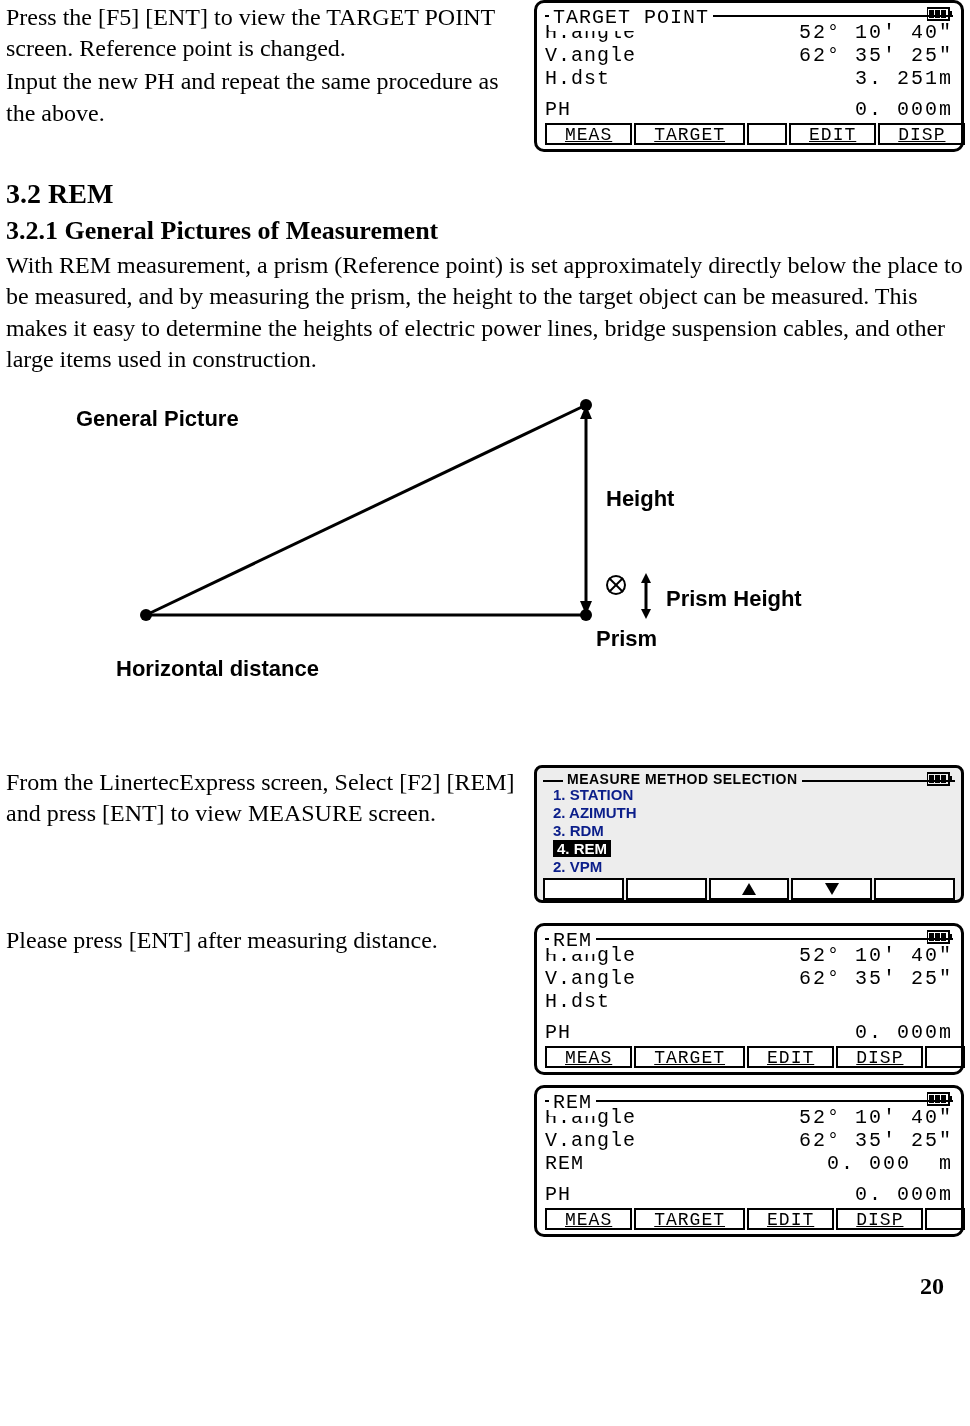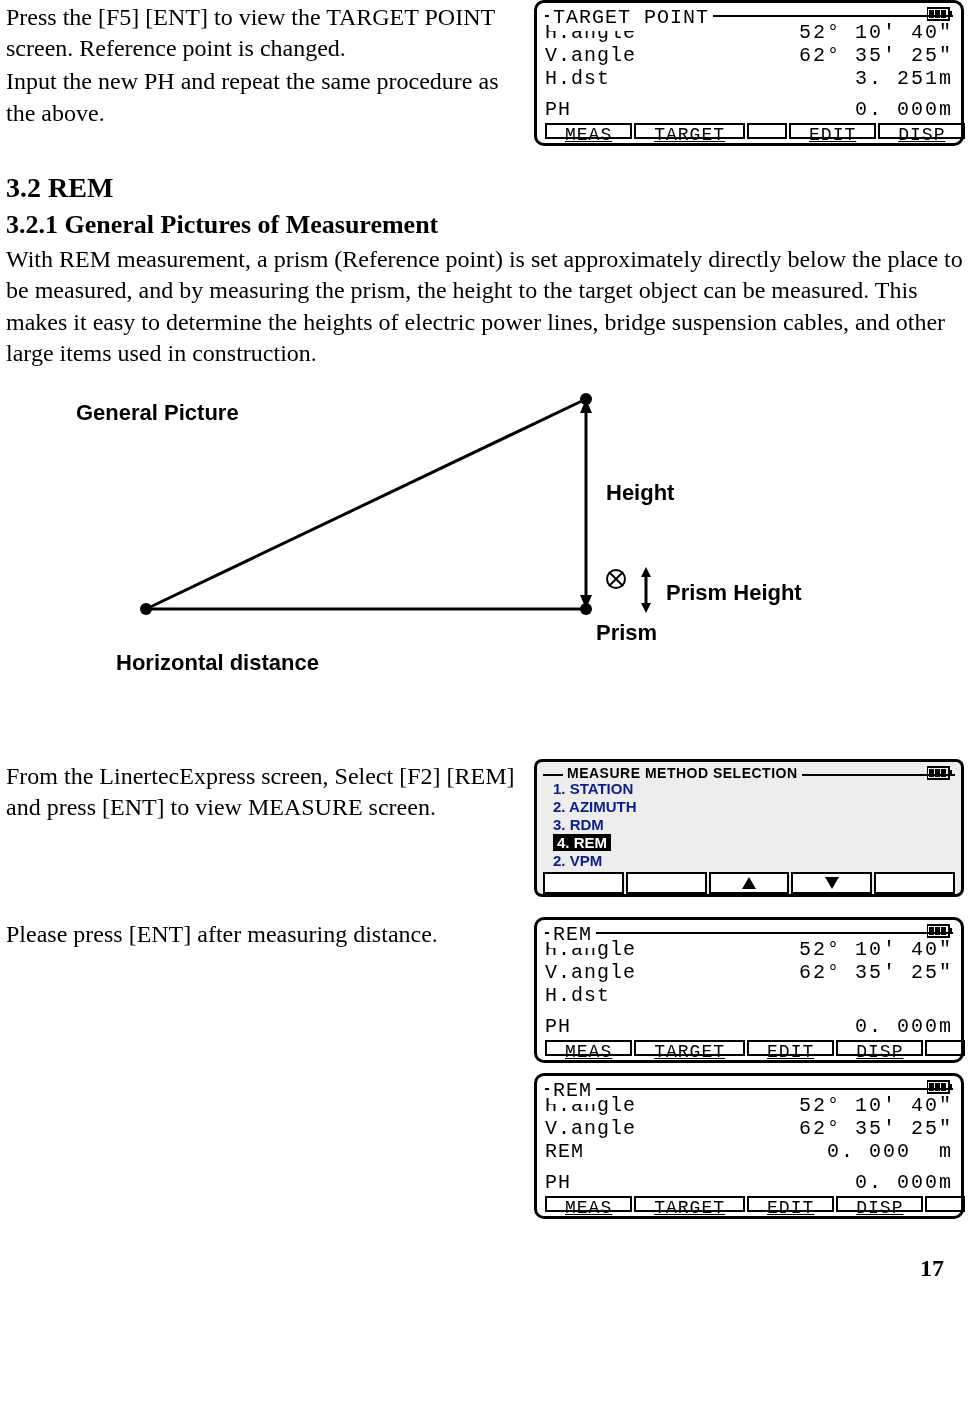--- a/index.html
+++ b/index.html
@@ -38,21 +38,21 @@
       letter-spacing: 1px;
       white-space: nowrap;
     }
     .lcd-row { display: flex; justify-content: space-between; white-space: pre; line-height: 1.15; }
     .lcd-label { letter-spacing: 1px; }
     .lcd-value { letter-spacing: 2px; text-align: right; }
     .lcd-gap { height: 8px; }
     .softkeys { display: flex; gap: 2px; margin-top: 2px; }
     .softkey {
       flex: 1; border: 2px solid #000; text-align: center;
-      font-size: 18px; padding: 0 18px; height: 16px; line-height: 20px;
+      font-size: 18px; padding: 0 18px; height: 22px; line-height: 20px;
       letter-spacing: 1px; text-decoration: underline;
     }
     .softkey.blank { text-decoration: none; }
     .battery-icon {
       position: absolute; right: 8px; top: 4px; width: 26px; height: 14px;
     }
     h2.sect { font-size: 28px; font-weight: bold; margin-top: 14px; }
     h3.subsect { font-size: 26px; font-weight: bold; margin-top: 2px; }
     .body-text { font-size: 24px; margin-top: 2px; }
     .diagram-block { margin-top: 10px; margin-bottom: 50px; height: 300px; position: relative; }
@@ -232,13 +232,13 @@
         <div class="softkey">MEAS</div>
         <div class="softkey">TARGET</div>
         <div class="softkey">EDIT</div>
         <div class="softkey">DISP</div>
         <div class="softkey blank"></div>
       </div>
     </div>
   </div>
 </div>
 
-<div class="page-num">17</div>
+<div class="page-num">20</div>
 
 </body></html>

